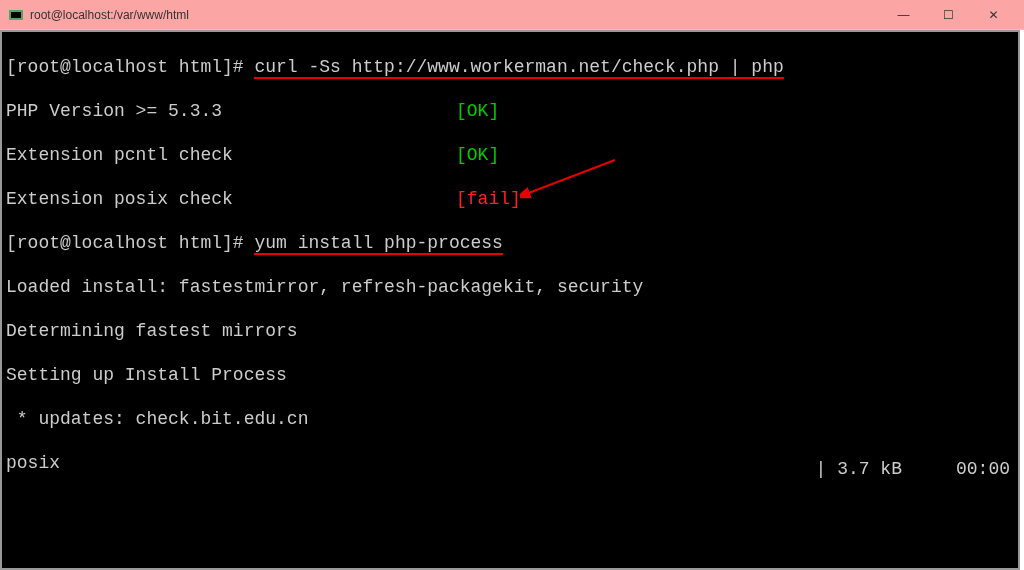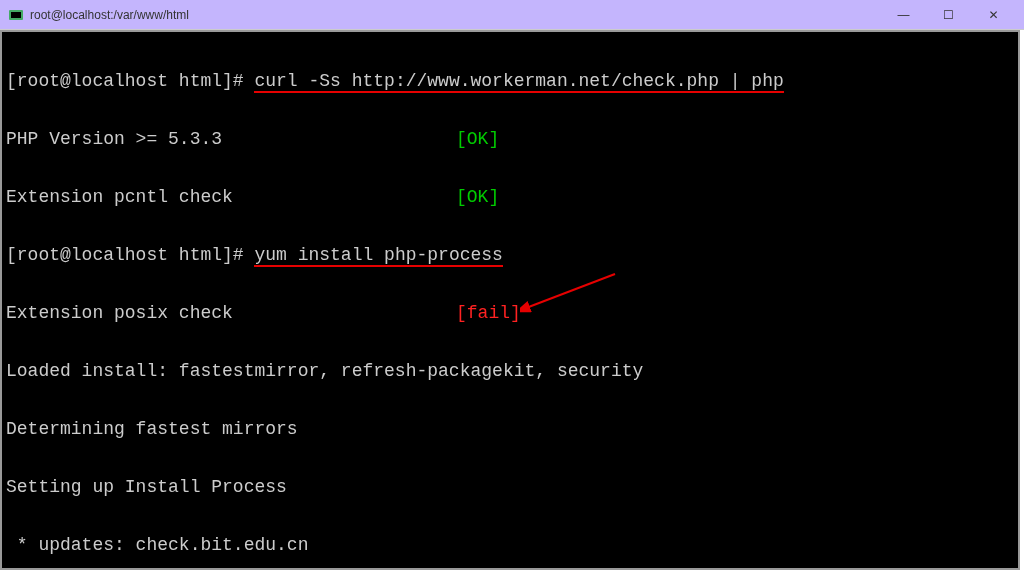--- a/index.html
+++ b/index.html
@@ -1,23 +1,23 @@
 <!DOCTYPE html>
 <html><head>
   <meta charset="utf-8">
   <style>
     * { margin:0; padding:0; box-sizing:border-box; }
     body { font-family:Arial,sans-serif; background:#fff; width:1024px; height:570px; overflow:hidden; }
-    .titlebar { height:30px; background:#c4b5fd; border-bottom:1px solid #ccc; display:flex; align-items:center; padding:0 8px; }
+    .titlebar { height:30px; background:#fca5a5; border-bottom:1px solid #ccc; display:flex; align-items:center; padding:0 8px; }
     .titlebar-icon { width:16px; height:16px; margin-right:6px; display:inline-block; }
     .titlebar-title { font-size:12px; color:#333; flex:1; }
     .window-controls { display:flex; gap:0; }
     .win-btn { width:45px; height:30px; display:flex; align-items:center; justify-content:center; font-size:12px; color:#333; cursor:pointer; }
     .terminal { background:#000; color:#ccc; font-family:'Courier New',monospace; font-size:18px; line-height:22px; width:1020px; height:540px; border:2px solid #999; padding:2px 4px; position:relative; white-space:pre; overflow:hidden; }
-    .row { display:block; position:relative; height:22px; width:100%;margin-top:14px; }
+    .row { display:block; position:relative; height:22px; width:100%; }
     .row .lhs { display:inline-block; white-space:pre; }
     .row .rhs { position:absolute; right:4px; top:6px; white-space:pre; }
     .prompt { color:#ccc; }
     .cmd { color:#ccc; }
     .underline-red { border-bottom:2px solid #e60000; padding-bottom:0; }
     .ok { color:#00cc00; }
     .fail { color:#ff2222; }
     .arrow { position:absolute; pointer-events:none; }
     .col { position:absolute; top:0; white-space:pre; }
   </style>
@@ -36,31 +36,31 @@
     <div class="win-btn">—</div>
     <div class="win-btn">☐</div>
     <div class="win-btn close">✕</div>
   </div>
 </div>
 
 <div class="terminal">
 <span class="row"><span class="prompt">[root@localhost html]# </span><span class="cmd underline-red">curl -Ss http://www.workerman.net/check.php | php</span></span>
 <span class="row"><span class="lhs">PHP Version &gt;= 5.3.3</span><span class="col ok" style="left:450px">[OK]</span></span>
 <span class="row"><span class="lhs">Extension pcntl check</span><span class="col ok" style="left:450px">[OK]</span></span>
-<span class="row"><span class="prompt">[root@localhost html]# </span><span class="cmd underline-red">yum install php-process</span></span>
 <span class="row"><span class="lhs">Extension posix check</span><span class="col fail" style="left:450px">[fail]</span>
   <svg class="arrow" style="left:514px; top:-32px; width:100px; height:44px;">
     <defs>
           <marker id="ah" markerWidth="10" markerHeight="10" refX="2" refY="3" orient="auto">
             <path d="M0,0 L0,6 L8,3 z" fill="#e60000"></path>
           </marker>
         </defs>
     <line x1="95" y1="4" x2="6" y2="38" stroke="#e60000" stroke-width="2" marker-end="url(#ah)"></line>
   </svg>
 </span>
+<span class="row"><span class="prompt">[root@localhost html]# </span><span class="cmd underline-red">yum install php-process</span></span>
 <span class="row">Loaded install: fastestmirror, refresh-packagekit, security</span>
 <span class="row">Determining fastest mirrors</span>
 <span class="row">Setting up Install Process</span>
 <span class="row"> * updates: check.bit.edu.cn</span>
 <span class="row"><span class="lhs">posix</span><span class="rhs">| 3.7 kB     00:00</span></span>
 
 
 
 
 

